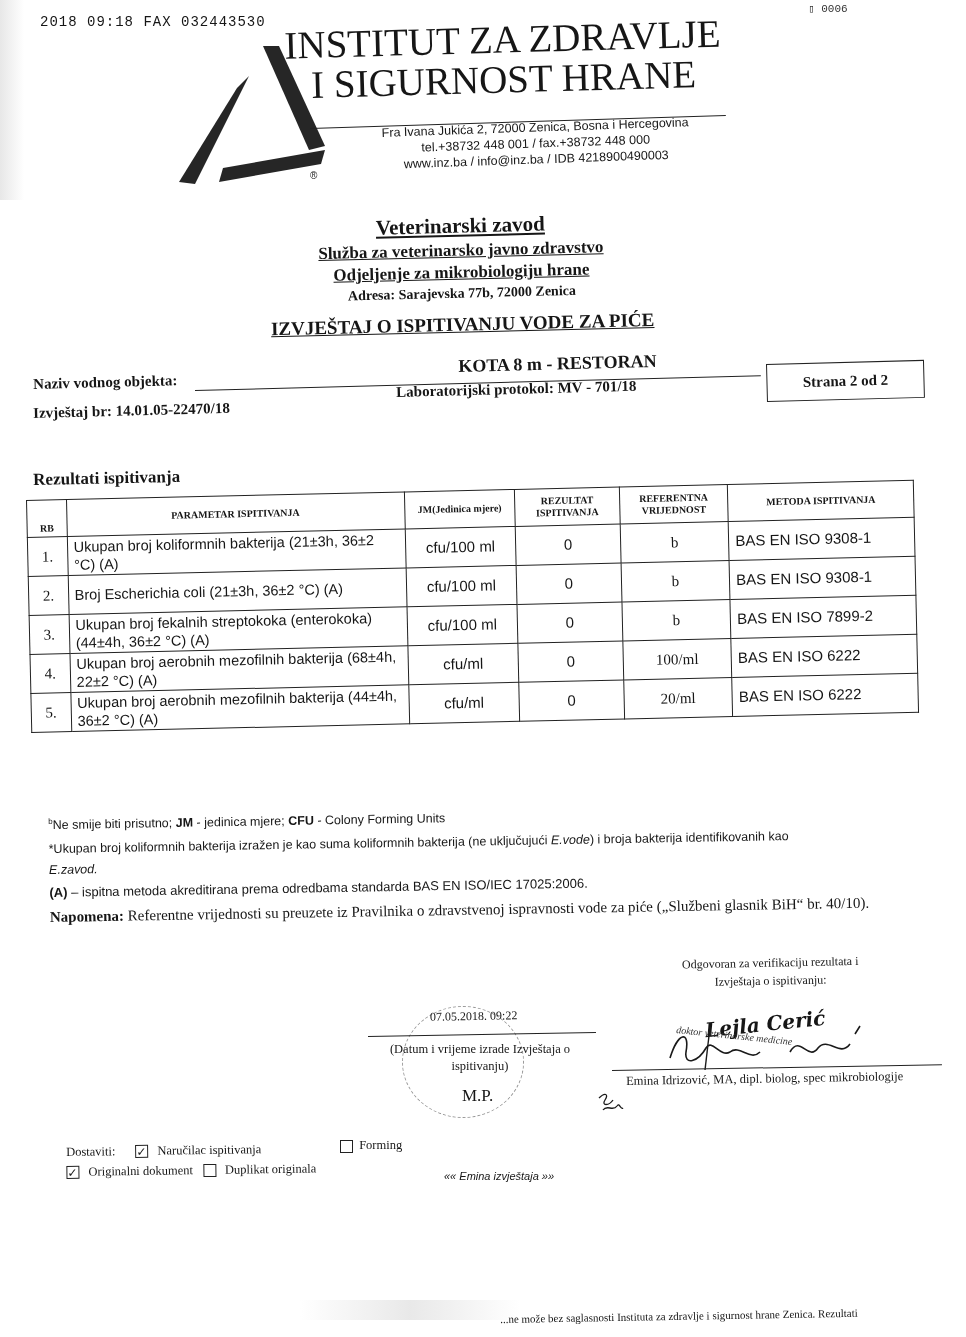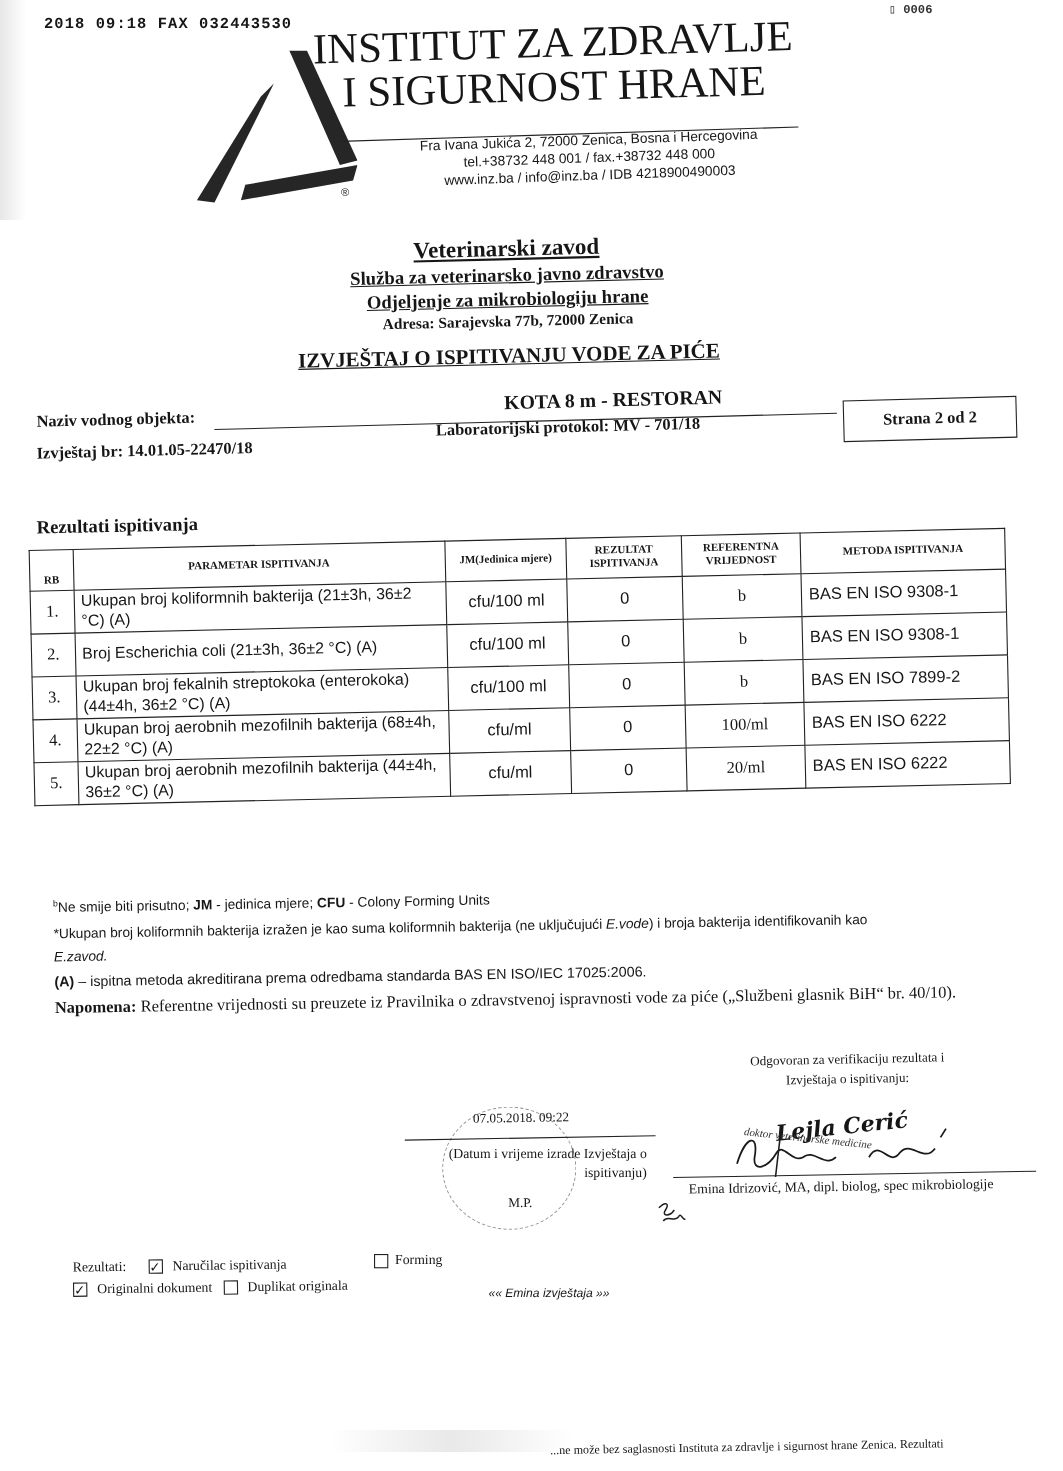--- a/index.html
+++ b/index.html
@@ -1,20 +1,20 @@
 <!DOCTYPE html>
 <html><head>
 <meta charset="utf-8">
 <style>
   html, body { margin: 0; padding: 0; background: #ffffff; }
   body { width: 966px; height: 1337px; position: relative; overflow: hidden;
          font-family: "Liberation Serif", serif; color: #161616; }
   .abs { position: absolute; }
-  .fax { left: 40px; top: 14px; font-family: "Liberation Mono", monospace; font-size: 14px; font-weight: bold; letter-spacing: 1px; }
-  .corner { left: 808px; top: 2px; font-family: "Liberation Mono", monospace; font-size: 11px; color: #333; font-weight: bold; }
+  .fax { left: 40px; top: 14px; font-family: "Liberation Mono", monospace; font-size: 14px; font-weight: normal; letter-spacing: 1px; }
+  .corner { left: 808px; top: 2px; font-family: "Liberation Mono", monospace; font-size: 11px; color: #333; }
   .logo { left: 175px; top: 46px; width: 150px; height: 140px; }
   .inst-title { left: 272px; top: 26px; width: 460px; font-family: "Liberation Serif", serif; font-size: 39px; line-height: 40px; text-align: center; transform: rotate(-1.6deg); transform-origin: left top; }
   .inst-rule { left: 310px; top: 128px; width: 416px; height: 0; border-top: 1.5px solid #222; transform: rotate(-1.8deg); transform-origin: left top; }
   .inst-addr { left: 350px; top: 126px; width: 370px; font-family: "Liberation Sans", sans-serif; font-size: 12.5px; line-height: 16px; text-align: center; transform: rotate(-2deg); transform-origin: left top; }
   .reg { left: 310px; top: 170px; font-size: 10px; font-family: "Liberation Sans", sans-serif; }
 
   .hdr-block { left: 200px; top: 218px; width: 520px; text-align: center; transform: rotate(-1.4deg); transform-origin: left top; font-weight: bold; }
   .hdr-block .l1 { font-size: 21px; text-decoration: underline; line-height: 28px; }
   .hdr-block .l2 { font-size: 17px; text-decoration: underline; line-height: 22px; }
   .hdr-block .l4 { font-size: 14px; line-height: 20px; }
@@ -45,22 +45,22 @@
   .notes { left: 48px; top: 810px; width: 880px; transform: rotate(-1deg); transform-origin: left top; font-family: "Liberation Sans", sans-serif; font-size: 12.5px; line-height: 23px; }
   .notes .n3 { font-size: 13px; }
   .notes .n4 { font-family: "Liberation Serif", serif; font-size: 15px; line-height: 22px; margin-top: 2px; }
   .notes b { font-weight: bold; }
   .notes i { font-style: italic; }
 
   .verify { left: 660px; top: 956px; width: 220px; text-align: center; font-size: 12px; line-height: 18px; transform: rotate(-1.2deg); transform-origin: left top; }
   .stamp-date { left: 430px; top: 1009px; font-size: 12px; transform: rotate(-1deg); }
   .stamp-circle { left: 402px; top: 1006px; width: 120px; height: 110px; border: 1px dashed #999; border-radius: 50%; }
   .date-rule { left: 368px; top: 1036px; width: 228px; border-top: 1.5px solid #222; transform: rotate(-1deg); transform-origin: left top; }
-  .date-caption { left: 372px; top: 1041px; width: 216px; text-align: right; font-size: 12.5px; line-height: 17px; }
-  .mp { left: 462px; top: 1086px; font-size: 12px; }
+  .date-caption { left: 372px; top: 1041px; width: 216px; text-align: center; font-size: 12.5px; line-height: 17px; }
+  .mp { left: 462px; top: 1086px; font-size: 17px; }
 
   .signer-name-hand { left: 705px; top: 1012px; font-family: "DejaVu Serif", serif; font-style: italic; font-size: 20px; font-weight: bold; transform: rotate(-6deg); }
   .signer-title-hand { left: 676px; top: 1030px; font-size: 10px; font-style: italic; color: #333; transform: rotate(6deg); }
   .sig-scribble { left: 650px; top: 1022px; width: 230px; height: 50px; }
   .sign-rule { left: 612px; top: 1070px; width: 330px; border-top: 1.5px solid #222; transform: rotate(-1deg); transform-origin: left top; }
   .signer { left: 626px; top: 1074px; font-size: 12.5px; transform: rotate(-1deg); transform-origin: left top; }
   .initials { left: 595px; top: 1090px; width: 30px; height: 26px; }
 
   .deliver { left: 66px; top: 1142px; font-size: 12.5px; line-height: 20px; transform: rotate(-0.8deg); transform-origin: left top; }
   .deliver .row { display: flex; align-items: center; gap: 6px; }
@@ -207,21 +207,21 @@
   <path d="M60,5 L55,48" stroke="#1a1a1a" stroke-width="1.4" fill="none"></path>
 </svg>
 <div class="abs sign-rule"></div>
 <div class="abs signer">Emina Idrizović, MA, dipl. biolog, spec mikrobiologije</div>
 <svg class="abs initials" viewBox="0 0 30 26">
   <path d="M4,8 C10,2 14,4 10,10 C6,16 14,16 18,10 M8,20 C12,14 18,22 22,16 C24,12 26,20 28,18" stroke="#1a1a1a" stroke-width="1.3" fill="none"></path>
 </svg>
 
 <div class="abs deliver">
   <div class="row">
-    <span style="margin-right:14px">Rezultati:</span>
+    <span style="margin-right:14px">Dostaviti:</span>
     <span class="cb checked"></span>
     <span>Naručilac ispitivanja</span>
   </div>
   <div class="row">
     <span class="cb checked"></span>
     <span>Originalni dokument</span>
     <span class="cb" style="margin-left:4px"></span>
     <span>Duplikat originala</span>
   </div>
 </div>

